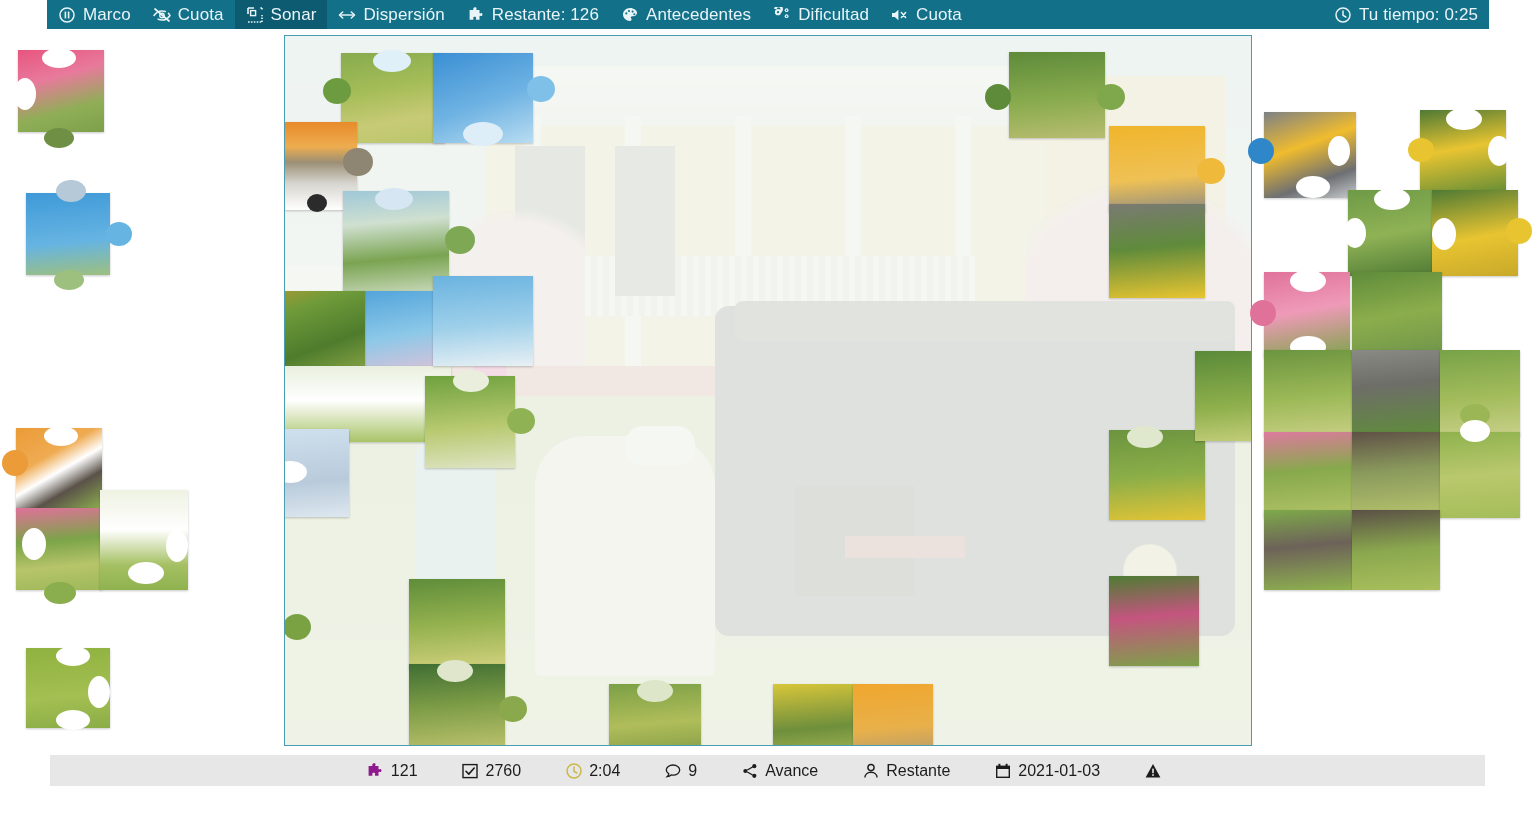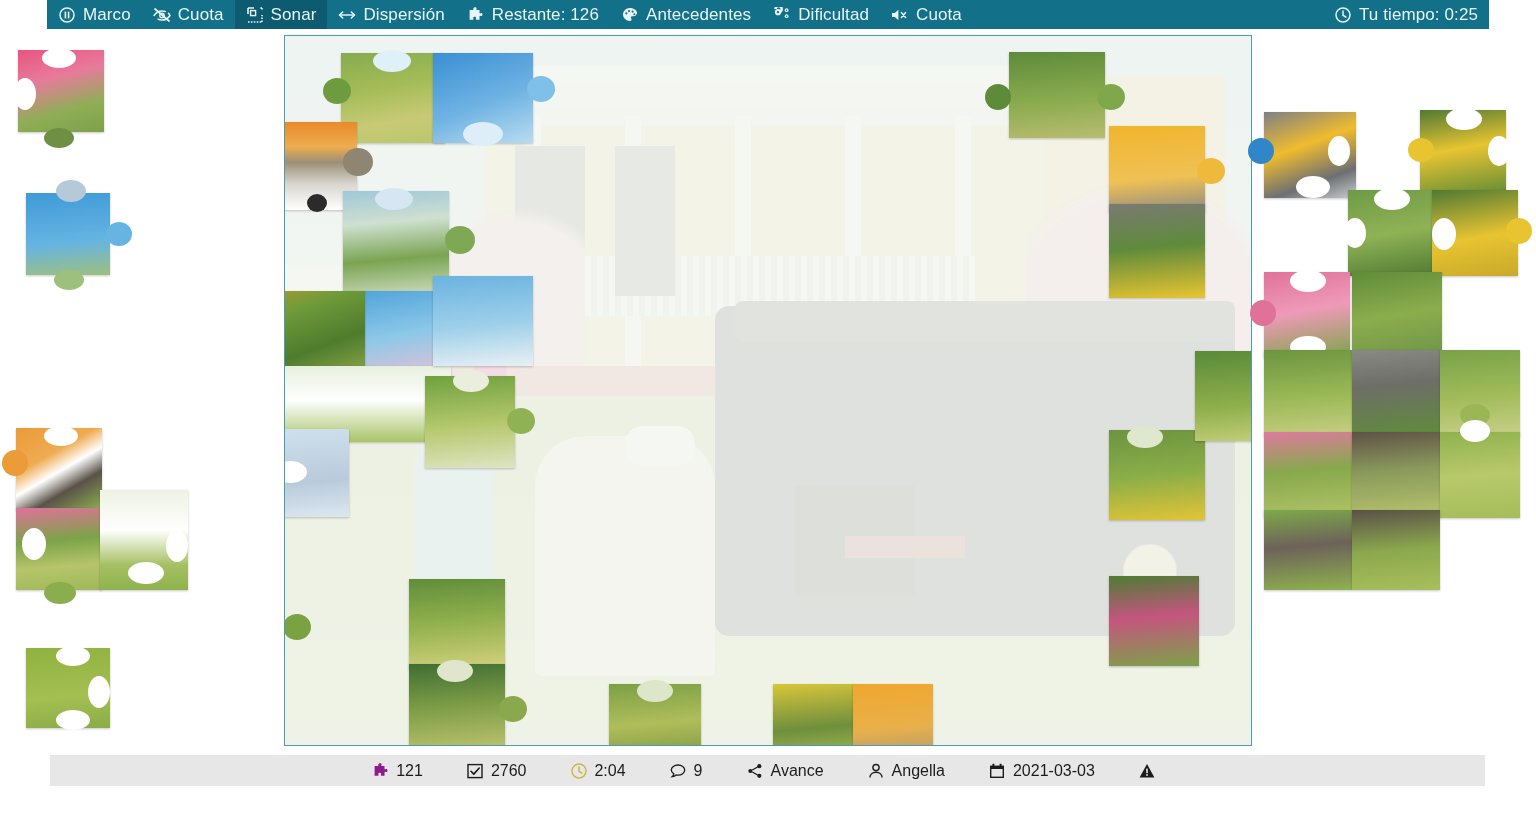--- a/index.html
+++ b/index.html
@@ -401,33 +401,33 @@
       <span>Avance</span>
     </div>
 
     <div class="st-item">
       <span class="st-ic">
         <svg viewBox="0 0 16 16" width="16" height="16">
             <circle cx="8" cy="4.6" r="3.1" fill="none" stroke="#1c1c1c" stroke-width="1.4"></circle>
             <path d="M1.9 14.6c0-3.3 2.7-5.4 6.1-5.4s6.1 2.1 6.1 5.4" fill="none" stroke="#1c1c1c" stroke-width="1.4"></path>
           </svg>
       </span>
-      <span>Angella</span>
+      <span>Restante</span>
     </div>
 
     <div class="st-item">
       <span class="st-ic">
         <svg viewBox="0 0 16 16" width="16" height="16">
             <rect x="1" y="2.6" width="14" height="12.4" fill="#1c1c1c"></rect>
             <rect x="2.4" y="6" width="11.2" height="7.6" fill="#e7e7e7"></rect>
             <rect x="3.4" y=".8" width="2" height="3" fill="#1c1c1c"></rect>
             <rect x="10.6" y=".8" width="2" height="3" fill="#1c1c1c"></rect>
           </svg>
       </span>
-      <span>2021-03-03</span>
+      <span>2021-01-03</span>
     </div>
 
     <div class="st-item">
       <span class="st-ic">
         <svg viewBox="0 0 16 16" width="16" height="16">
             <path d="M8 1L15.4 14.6H.6z" fill="#1c1c1c"></path>
             <rect x="7.2" y="5.6" width="1.6" height="4.6" fill="#e7e7e7"></rect>
             <rect x="7.2" y="11.2" width="1.6" height="1.7" fill="#e7e7e7"></rect>
           </svg>
       </span>

